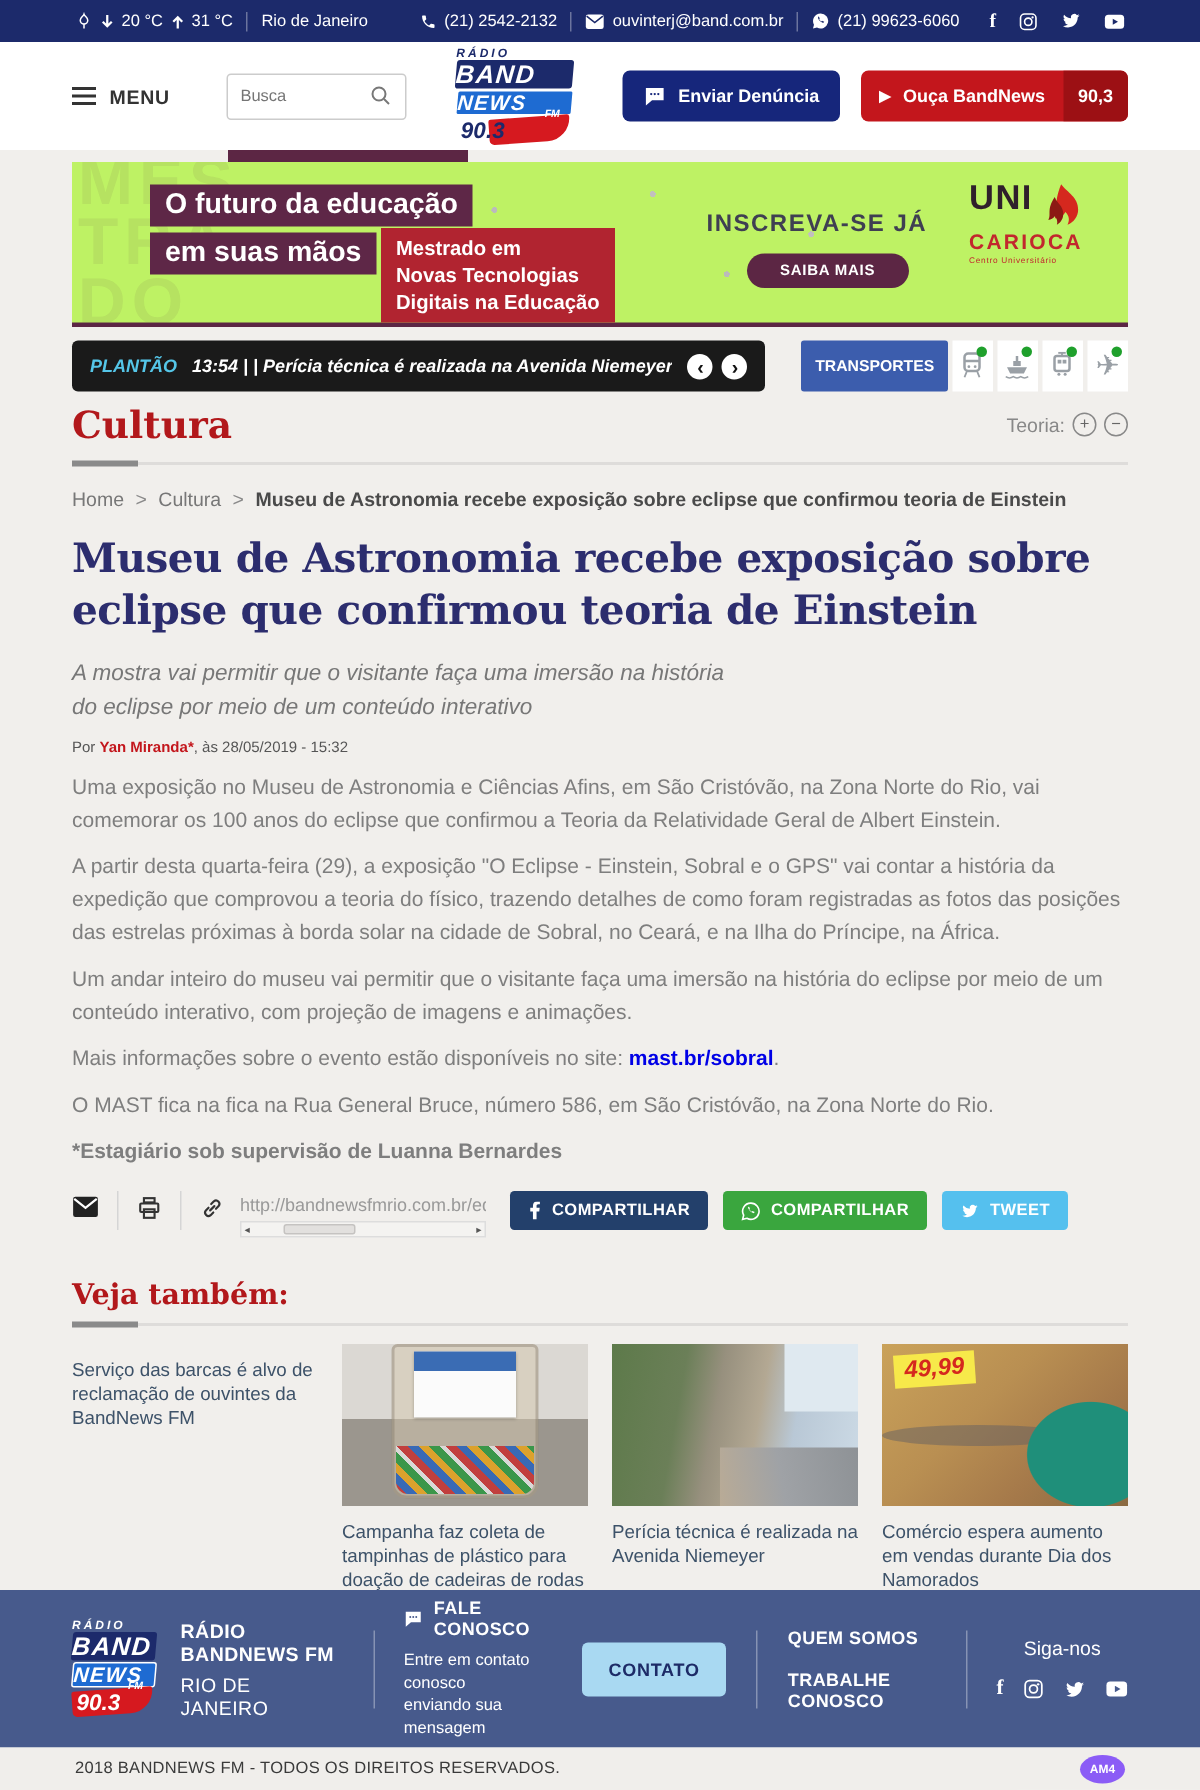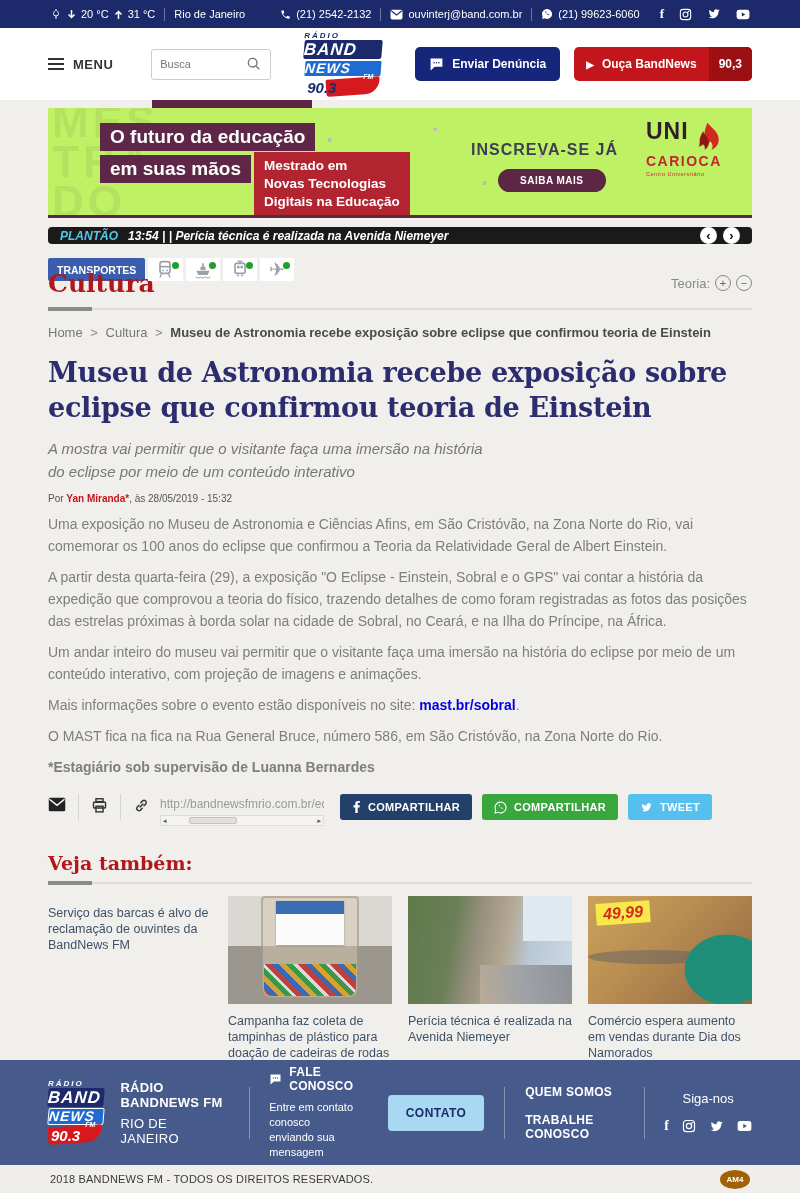--- a/index.html
+++ b/index.html
@@ -66,21 +66,21 @@
   .banner-cta-text { position: absolute; left: 423px; top: 33px; color: #3f3f52; font-weight: bold;
     font-size: 16px; letter-spacing: 1px; }
   .banner-cta-btn { position: absolute; left: 450px; top: 61px; background: #5c2644; color: #fff; font-size: 10px;
     font-weight: bold; padding: 6px 22px; border-radius: 13px; letter-spacing: .5px; cursor: pointer; }
   .uni { position: absolute; left: 598px; top: 12px; width: 110px; }
   .uni-row { display: flex; align-items: flex-start; }
   .uni-top { font-size: 23px; font-weight: bold; color: #2f1f2b; line-height: 22px; letter-spacing: 1px; }
   .uni-bottom { font-size: 14px; font-weight: bold; color: #c2272d; letter-spacing: 1.5px; line-height: 15px; }
   .uni-sub { font-size: 5.5px; color: #c2272d; letter-spacing: .5px; margin-top: 2px; }
   
-  .ticker-row { margin: 9px 48px 0; display: flex; gap: 14px; height: 34px; flex-direction: column; }
+  .ticker-row { margin: 9px 48px 0; display: flex; gap: 24px; height: 34px; }
   .ticker { flex: 1; background: #1a1a1a; border-radius: 4px; display: flex; align-items: center; padding: 0 12px; gap: 10px; }
   .ticker-label { color: #55c6e8; font-weight: bold; font-style: italic; font-size: 12px; }
   .ticker-text { color: #fff; font-style: italic; font-weight: bold; font-size: 12px; flex: 1;
     white-space: nowrap; overflow: hidden; }
   .ticker-nav { display: flex; gap: 6px; }
   .tk-btn { width: 17px; height: 17px; border-radius: 50%; background: #fff; color: #111; display: flex;
     align-items: center; justify-content: center; font-size: 13px; font-weight: bold; line-height: 1; cursor: pointer; }
   .transport { width: 246px; display: flex; gap: 3px; }
   .tp-btn { background: #3c5dad; color: #fff; font-weight: bold; font-size: 10.5px; display: flex; align-items: center;
     justify-content: center; padding: 0 9px; border-radius: 2px; cursor: pointer; }
@@ -173,21 +173,21 @@
   .ft-links { display: flex; flex-direction: column; gap: 14px; }
   .ft-link { font-weight: bold; font-size: 12px; letter-spacing: .3px; cursor: pointer; }
   .ft-follow { text-align: center; }
   .ft-follow-label { font-size: 13px; }
   .ft-social { display: flex; gap: 13px; margin-top: 12px; align-items: center; }
   .ft-social .fb-letter { font-weight: bold; font-size: 14px; font-family: "Liberation Serif", serif; }
   
   .bottombar { position: absolute; left: 0; right: 0; bottom: 0; height: 28px; background: #f0eeeb;
     display: flex; align-items: center; justify-content: space-between; padding: 0 50px; }
   .copyright { font-size: 11px; color: #3a3a3a; letter-spacing: .2px; }
-  .am4 { width: 30px; height: 19px; background: #a16207; border-radius: 50%; color: #fff; font-weight: bold;
+  .am4 { width: 30px; height: 19px; background: #8b5cf6; border-radius: 50%; color: #fff; font-weight: bold;
     font-size: 8px; display: flex; align-items: center; justify-content: center; cursor: pointer; }
 </style>
 </head>
 <body>
 
 <div class="topbar">
   <div class="tb-group">
     <span class="icon-svg">
       <svg width="12" height="12" viewBox="0 0 24 24">
           <path d="M12 3c1 3 5 4 5 8a5 5 0 0 1-10 0c0-4 4-5 5-8z" fill="none" stroke="#fff" stroke-width="2"></path>

